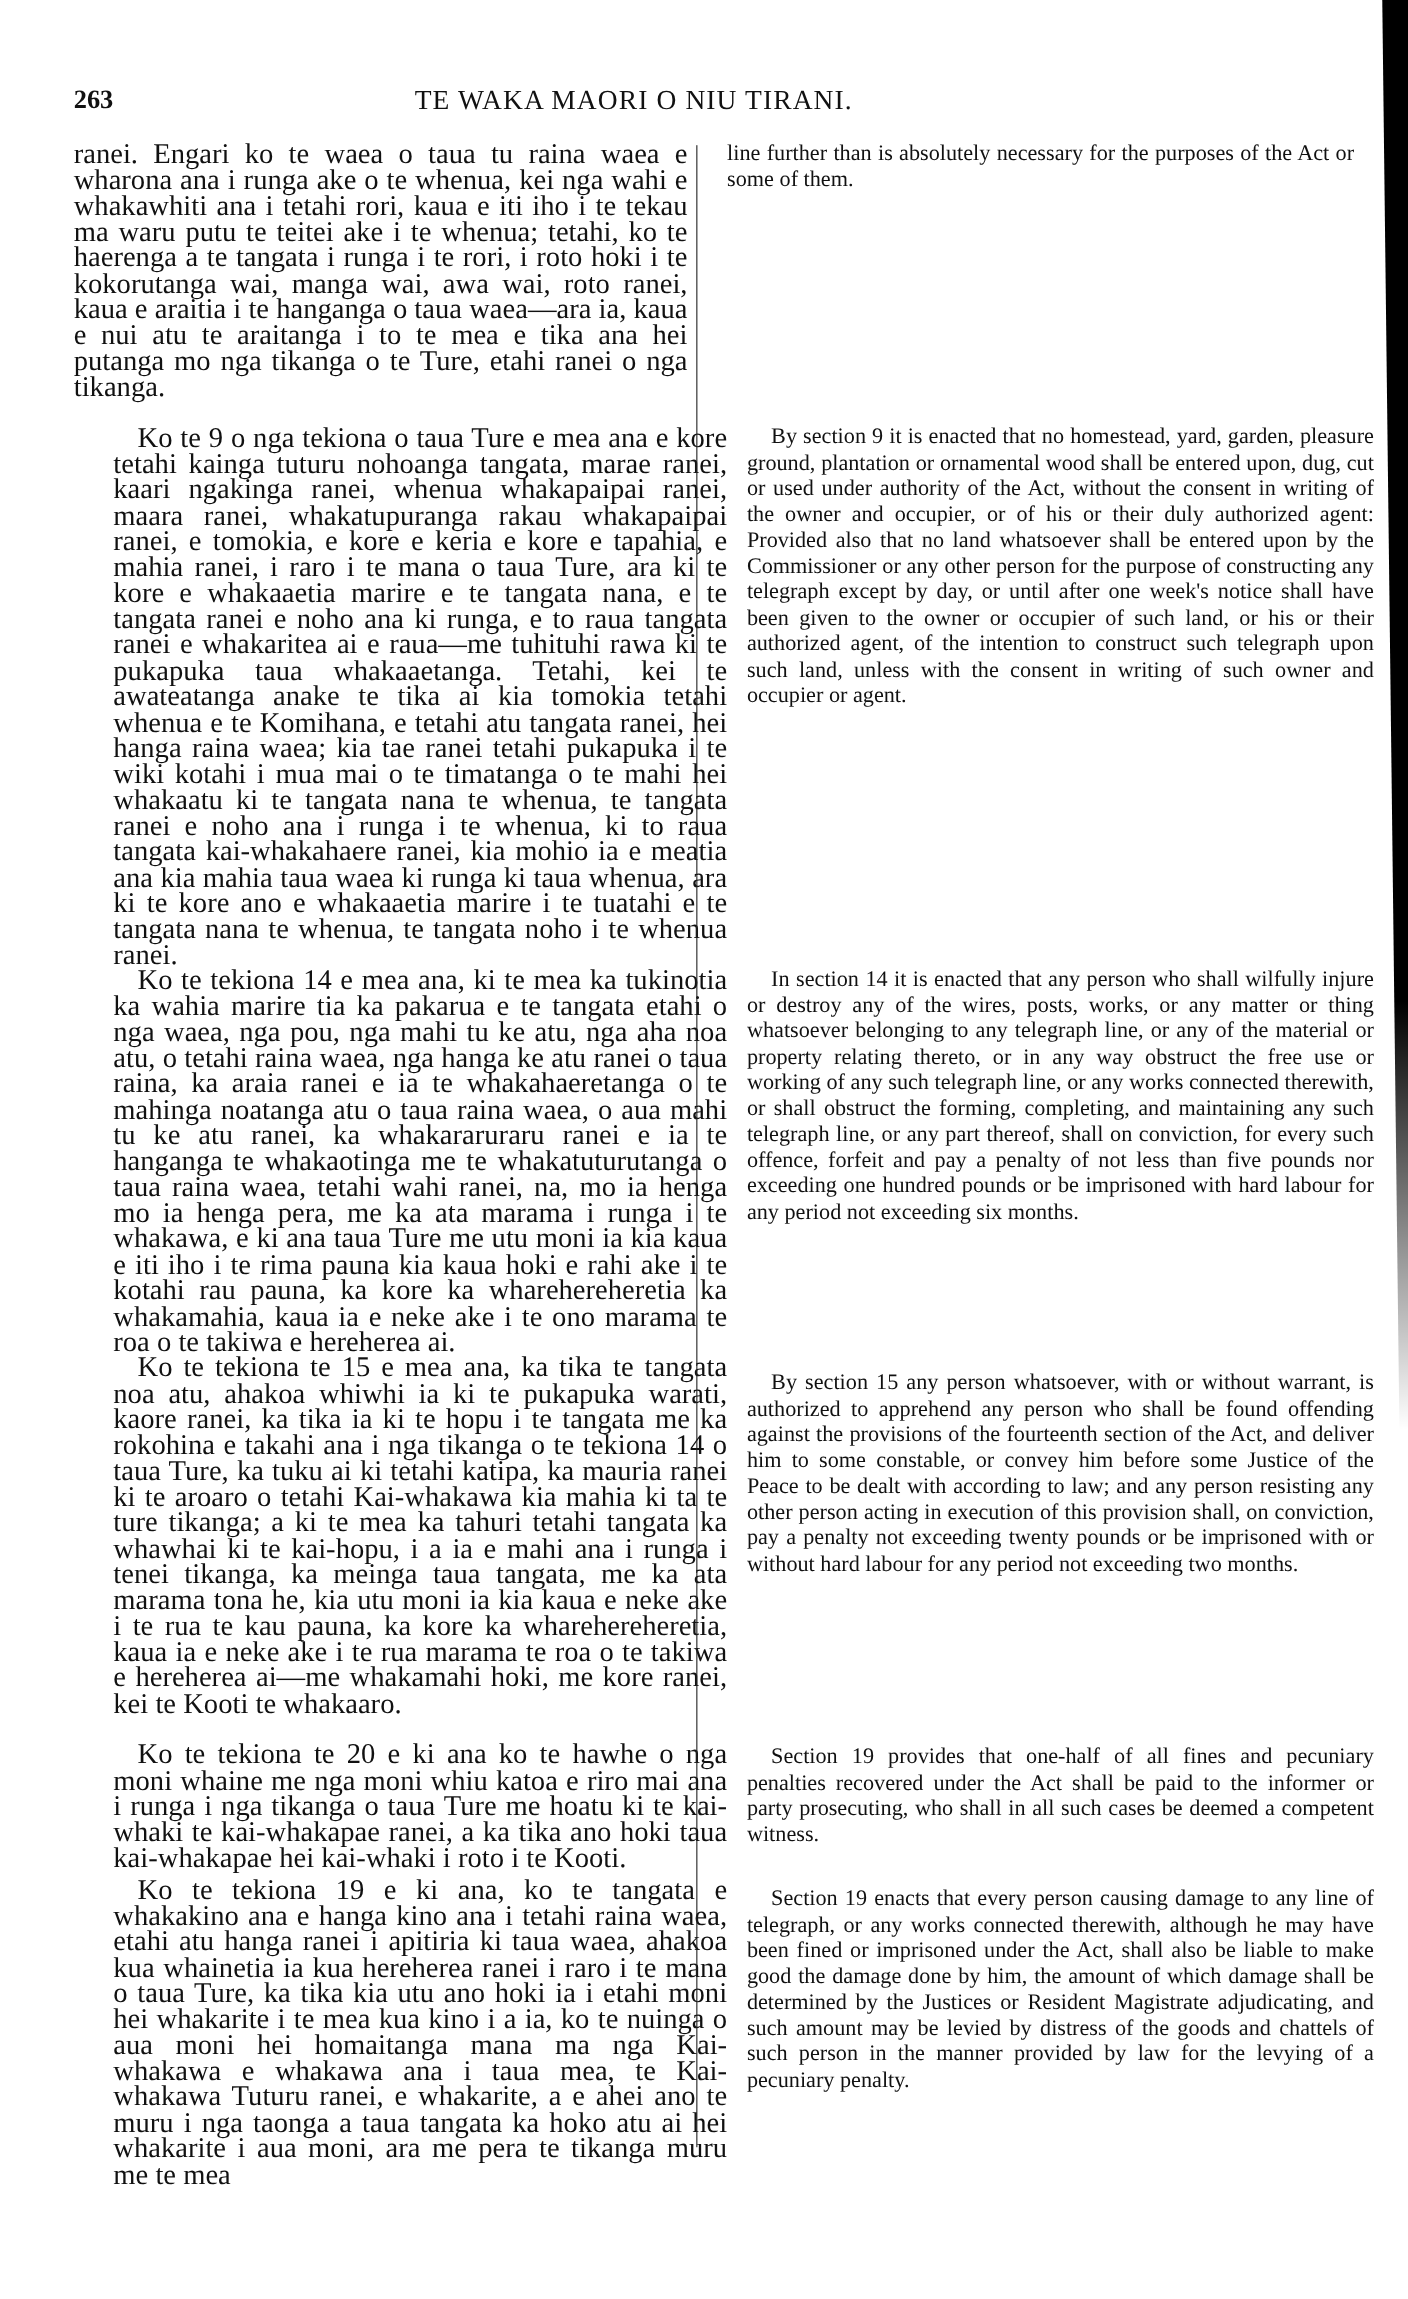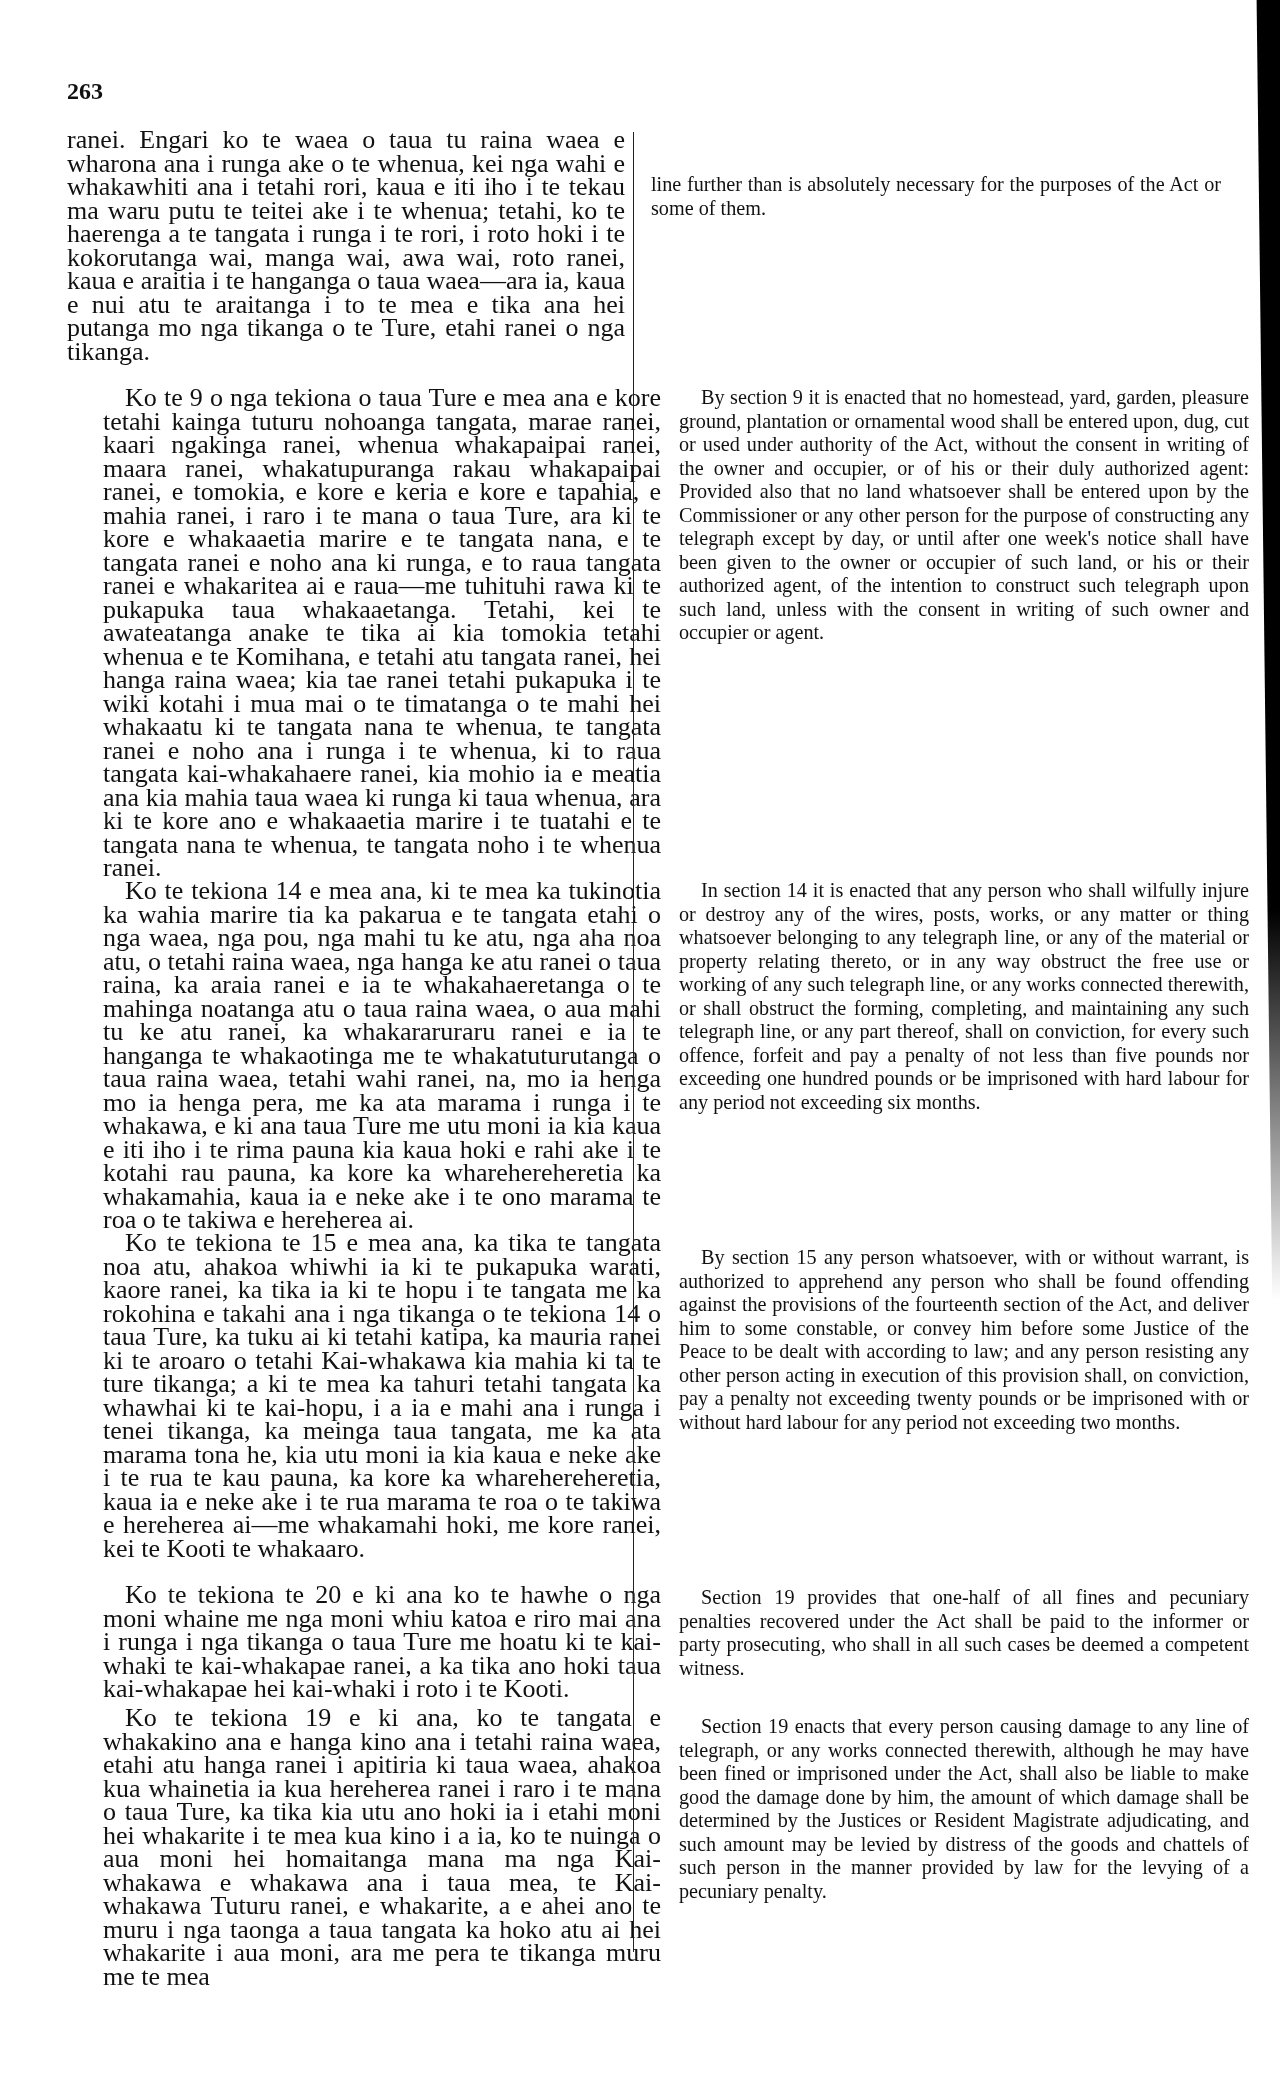--- a/index.html
+++ b/index.html
@@ -44,35 +44,36 @@
   .col-left p.para { font-size: 26px; }
   p.indent { text-indent: 22px; margin-left: 36px; }
 </style>
 </head>
 <body>
 
 <div class="scan-edge"></div>
 
 <div class="running-head">
   <span class="page-number">263</span>
+  <span class="page-title">TE WAKA MAORI O NIU TIRANI.</span>
 </div>
 
 <div class="columns">
   <div class="col-left">
     <p class="para" style="position:absolute;top:0;left:0;width:558px;">ranei. Engari ko te waea o taua tu raina waea e wharona ana i runga ake o te whenua, kei nga wahi e whakawhiti ana i tetahi rori, kaua e iti iho i te tekau ma waru putu te teitei ake i te whenua; tetahi, ko te haerenga a te tangata i runga i te rori, i roto hoki i te kokorutanga wai, manga wai, awa wai, roto ranei, kaua e araitia i te hanganga o taua waea—ara ia, kaua e nui atu te araitanga i to te mea e tika ana hei putanga mo nga tikanga o te Ture, etahi ranei o nga tikanga.</p>
     <p class="para indent" style="position:absolute;top:258px;left:0;width:558px;">Ko te 9 o nga tekiona o taua Ture e mea ana e kore tetahi kainga tuturu nohoanga tangata, marae ranei, kaari ngakinga ranei, whenua whakapaipai ranei, maara ranei, whakatupuranga rakau whakapaipai ranei, e tomokia, e kore e keria e kore e tapahia, e mahia ranei, i raro i te mana o taua Ture, ara ki te kore e whakaaetia marire e te tangata nana, e te tangata ranei e noho ana ki runga, e to raua tangata ranei e whakaritea ai e raua—me tuhituhi rawa ki te pukapuka taua whakaaetanga. Tetahi, kei te awateatanga anake te tika ai kia tomokia tetahi whenua e te Komihana, e tetahi atu tangata ranei, hei hanga raina waea; kia tae ranei tetahi pukapuka i te wiki kotahi i mua mai o te timatanga o te mahi hei whakaatu ki te tangata nana te whenua, te tangata ranei e noho ana i runga i te whenua, ki to raua tangata kai-whakahaere ranei, kia mohio ia e meatia ana kia mahia taua waea ki runga ki taua whenua, ara ki te kore ano e whakaaetia marire i te tuatahi e te tangata nana te whenua, te tangata noho i te whenua ranei.</p>
     <p class="para indent" style="position:absolute;top:751px;left:0;width:558px;">Ko te tekiona 14 e mea ana, ki te mea ka tukinotia ka wahia marire tia ka pakarua e te tangata etahi o nga waea, nga pou, nga mahi tu ke atu, nga aha noa atu, o tetahi raina waea, nga hanga ke atu ranei o taua raina, ka araia ranei e ia te whakahaeretanga o te mahinga noatanga atu o taua raina waea, o aua mahi tu ke atu ranei, ka whakararuraru ranei e ia te hanganga te whakaotinga me te whakatuturutanga o taua raina waea, tetahi wahi ranei, na, mo ia henga mo ia henga pera, me ka ata marama i runga i te whakawa, e ki ana taua Ture me utu moni ia kia kaua e iti iho i te rima pauna kia kaua hoki e rahi ake i te kotahi rau pauna, ka kore ka wharehereheretia ka whakamahia, kaua ia e neke ake i te ono marama te roa o te takiwa e hereherea ai.</p>
     <p class="para indent" style="position:absolute;top:1103px;left:0;width:558px;">Ko te tekiona te 15 e mea ana, ka tika te tangata noa atu, ahakoa whiwhi ia ki te pukapuka warati, kaore ranei, ka tika ia ki te hopu i te tangata me ka rokohina e takahi ana i nga tikanga o te tekiona 14 o taua Ture, ka tuku ai ki tetahi katipa, ka mauria ranei ki te aroaro o tetahi Kai-whakawa kia mahia ki ta te ture tikanga; a ki te mea ka tahuri tetahi tangata ka whawhai ki te kai-hopu, i a ia e mahi ana i runga i tenei tikanga, ka meinga taua tangata, me ka ata marama tona he, kia utu moni ia kia kaua e neke ake i te rua te kau pauna, ka kore ka wharehereheretia, kaua ia e neke ake i te rua marama te roa o te takiwa e hereherea ai—me whakamahi hoki, me kore ranei, kei te Kooti te whakaaro.</p>
     <p class="para indent" style="position:absolute;top:1455px;left:0;width:558px;">Ko te tekiona te 20 e ki ana ko te hawhe o nga moni whaine me nga moni whiu katoa e riro mai ana i runga i nga tikanga o taua Ture me hoatu ki te kai-whaki te kai-whakapae ranei, a ka tika ano hoki taua kai-whakapae hei kai-whaki i roto i te Kooti.</p>
     <p class="para indent" style="position:absolute;top:1578px;left:0;width:558px;">Ko te tekiona 19 e ki ana, ko te tangata e whakakino ana e hanga kino ana i tetahi raina waea, etahi atu hanga ranei i apitiria ki taua waea, ahakoa kua whainetia ia kua hereherea ranei i raro i te mana o taua Ture, ka tika kia utu ano hoki ia i etahi moni hei whakarite i te mea kua kino i a ia, ko te nuinga o aua moni hei homaitanga mana ma nga Kai-whakawa e whakawa ana i taua mea, te Kai-whakawa Tuturu ranei, e whakarite, a e ahei ano te muru i nga taonga a taua tangata ka hoko atu ai hei whakarite i aua moni, ara me pera te tikanga muru me te mea</p>
   </div>
 
   <div class="col-divider"></div>
 
   <div class="col-right">
-    <p class="para" style="position:absolute;top:0;left:8px;width:570px;margin-top:45px;">line further than is absolutely necessary for the purposes of the Act or some of them.</p>
+    <p class="para" style="position:absolute;top:0;left:18px;width:570px;">line further than is absolutely necessary for the purposes of the Act or some of them.</p>
     <p class="para indent" style="position:absolute;top:258px;left:0;width:570px;">By section 9 it is enacted that no homestead, yard, garden, pleasure ground, plantation or ornamental wood shall be entered upon, dug, cut or used under authority of the Act, without the consent in writing of the owner and occupier, or of his or their duly authorized agent: Provided also that no land whatsoever shall be entered upon by the Commissioner or any other person for the purpose of constructing any telegraph except by day, or until after one week's notice shall have been given to the owner or occupier of such land, or his or their authorized agent, of the intention to construct such telegraph upon such land, unless with the consent in writing of such owner and occupier or agent.</p>
     <p class="para indent" style="position:absolute;top:751px;left:0;width:570px;">In section 14 it is enacted that any person who shall wilfully injure or destroy any of the wires, posts, works, or any matter or thing whatsoever belonging to any telegraph line, or any of the material or property relating thereto, or in any way obstruct the free use or working of any such telegraph line, or any works connected therewith, or shall obstruct the forming, completing, and maintaining any such telegraph line, or any part thereof, shall on conviction, for every such offence, forfeit and pay a penalty of not less than five pounds nor exceeding one hundred pounds or be imprisoned with hard labour for any period not exceeding six months.</p>
     <p class="para indent" style="position:absolute;top:1118px;left:0;width:570px;">By section 15 any person whatsoever, with or without warrant, is authorized to apprehend any person who shall be found offending against the provisions of the fourteenth section of the Act, and deliver him to some constable, or convey him before some Justice of the Peace to be dealt with according to law; and any person resisting any other person acting in execution of this provision shall, on conviction, pay a penalty not exceeding twenty pounds or be imprisoned with or without hard labour for any period not exceeding two months.</p>
     <p class="para indent" style="position:absolute;top:1458px;left:0;width:570px;">Section 19 provides that one-half of all fines and pecuniary penalties recovered under the Act shall be paid to the informer or party prosecuting, who shall in all such cases be deemed a competent witness.</p>
     <p class="para indent" style="position:absolute;top:1587px;left:0;width:570px;">Section 19 enacts that every person causing damage to any line of telegraph, or any works connected therewith, although he may have been fined or imprisoned under the Act, shall also be liable to make good the damage done by him, the amount of which damage shall be determined by the Justices or Resident Magistrate adjudicating, and such amount may be levied by distress of the goods and chattels of such person in the manner provided by law for the levying of a pecuniary penalty.</p>
   </div>
 </div>
 
 </body></html>

